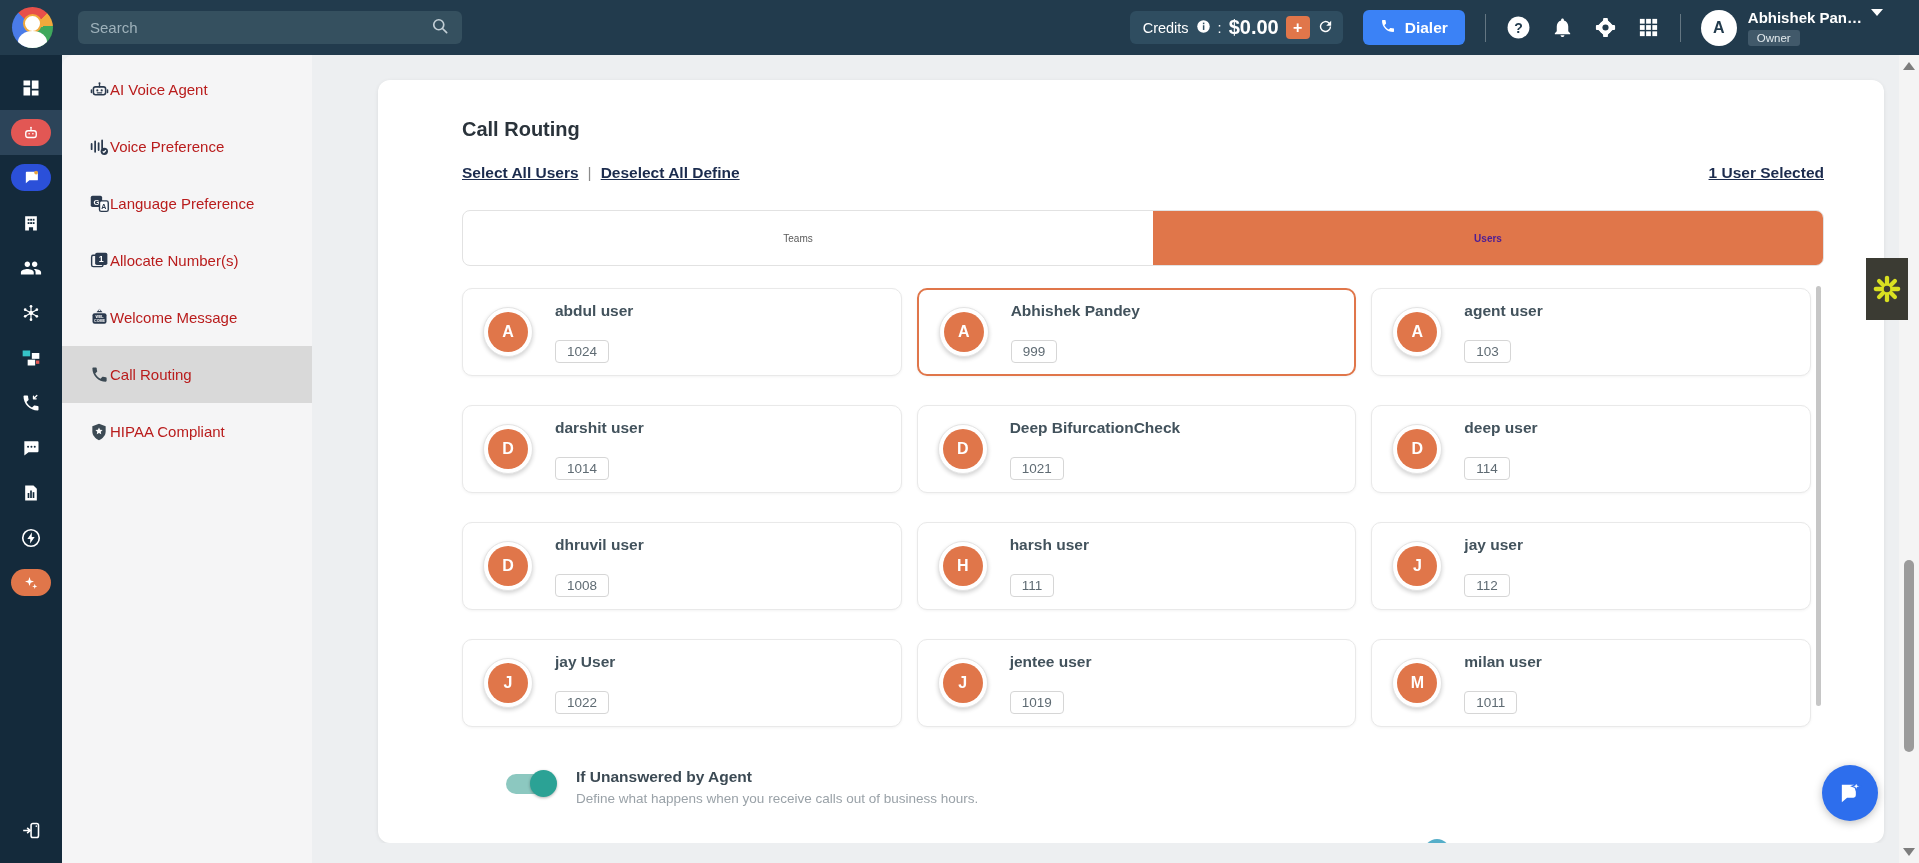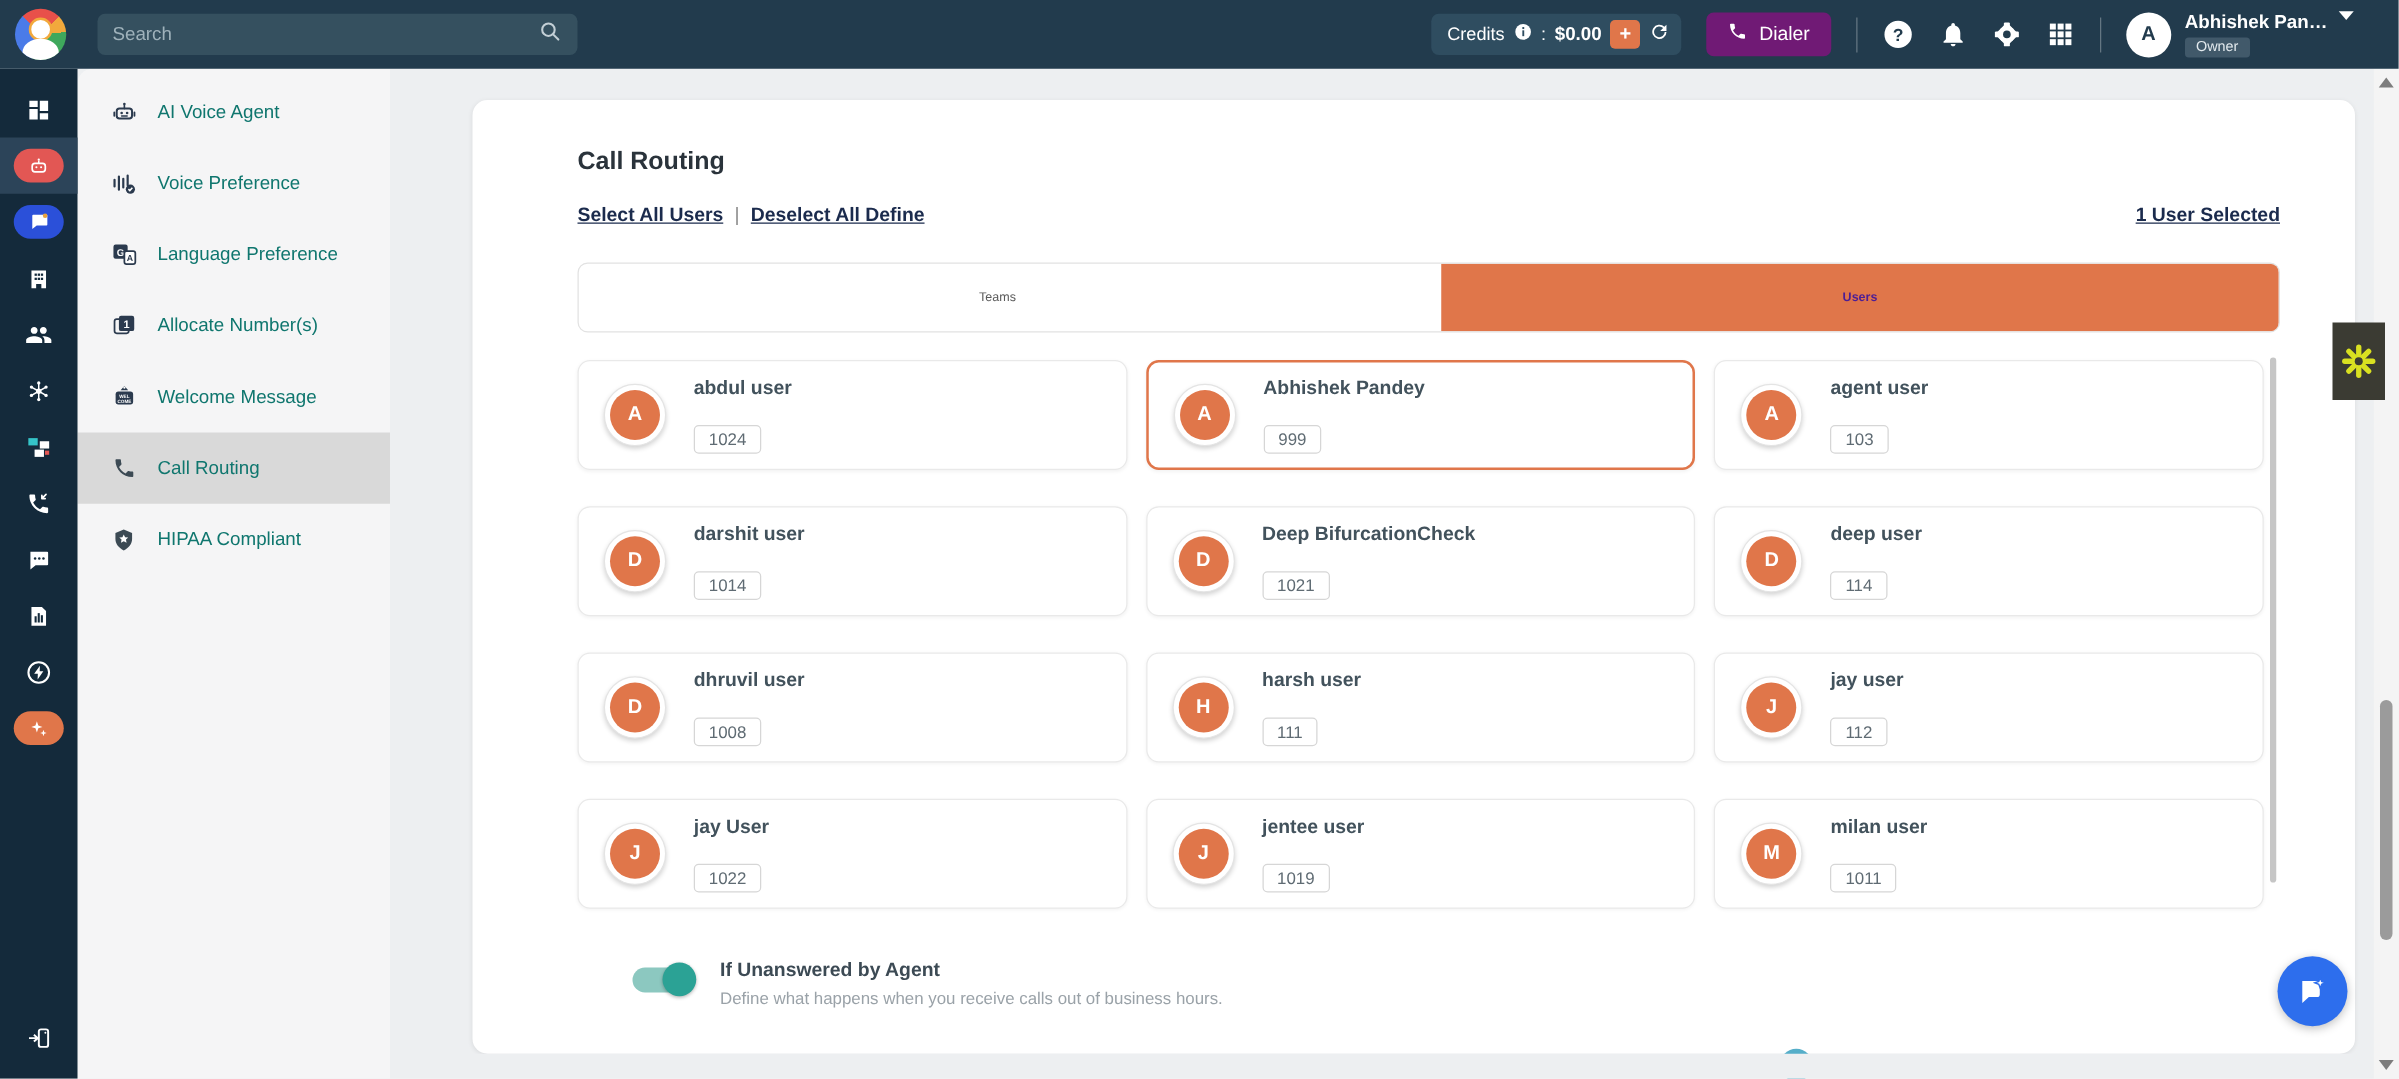--- a/index.html
+++ b/index.html
@@ -13,25 +13,25 @@
           overflow:hidden; }
   .logo .head { position:absolute; left:11px; top:7px; width:19px; height:19px; border-radius:50%; background:#fff; border:2.5px solid #F2A93C; }
   .logo .body { position:absolute; left:6px; top:24px; width:29px; height:22px; border-radius:50% 50% 0 0; background:#fff; }
   .search { position:absolute; left:78px; top:11px; width:384px; height:33px; background:#35505F; border-radius:6px;
             display:flex; align-items:center; padding:0 12px;justify-content:space-between; }
   .search input { flex:1; background:transparent; border:none; outline:none; color:#DDE6EA; font-size:15px; }
   .search input::placeholder { color:#9FB2BB; }
   .tb-right { position:absolute; right:36px; top:0; height:55px; display:flex; align-items:center; gap:20px; }
   .credits { display:flex; align-items:center; gap:7px; background:#2F4D60; border-radius:6px; height:33px;
              padding:0 9px 0 13px; color:#fff; font-size:14.5px; }
-  .credits .cval { font-weight:bold; font-size:15px; }
+  .credits .cval { font-weight:bold; font-size:20px; }
   .plus-btn { width:24px; height:23px; background:#E0764A; border-radius:4px; color:#fff; font-size:16px; font-weight:bold;
               display:flex; align-items:center; justify-content:center; border:none; cursor:pointer; }
-  .dialer { display:flex; align-items:center; gap:9px; background:#701a75; color:#fff; height:35px; padding:0 17px;
-            border-radius:6px; font-size:15.5px; font-weight:400; border:none; cursor:pointer; }
+  .dialer { display:flex; align-items:center; gap:9px; background:#3b82f6; color:#fff; height:35px; padding:0 17px;
+            border-radius:6px; font-size:15.5px; font-weight:700; border:none; cursor:pointer; }
   .vdiv { width:1px; height:28px; background:rgba(255,255,255,.3); }
   .tb-ic { display:flex; align-items:center; justify-content:center; cursor:pointer; }
   .tb-user { display:flex; align-items:center; gap:11px; cursor:pointer; }
   .tb-avatar { width:36px; height:36px; border-radius:50%; background:#fff; color:#223B4D; font-weight:bold; font-size:16px;
                display:flex; align-items:center; justify-content:center; }
   .tb-ublock { display:flex; flex-direction:column; gap:4px; }
   .tb-namerow { display:flex; align-items:flex-start; gap:9px; color:#fff; font-size:15px; font-weight:600; }
   .caret { width:0; height:0; border-left:6px solid transparent; border-right:6px solid transparent; border-top:7px solid #fff; }
   .role { align-self:flex-start; background:#41596A; color:#E3EAEE; font-size:11.5px; padding:2px 9px; border-radius:3px; }
 
@@ -39,22 +39,22 @@
   .rail { position:absolute; left:0; top:55px; width:62px; height:808px; background:#142A3B; z-index:5; padding-top:10px; }
   .rail-item { width:62px; height:45px; display:flex; align-items:center; justify-content:center; cursor:pointer; }
   .rail-item.sel { background:#2C4459; }
   .oval { width:40px; height:27px; border-radius:14px; display:flex; align-items:center; justify-content:center; }
   .oval.red { background:#E25754; } .oval.blue { background:#2B50D9; } .oval.orange { background:#E0764A; }
   .rail-bottom { position:absolute; bottom:10px; left:0; width:62px; display:flex; justify-content:center; }
 
   
   .sidebar { position:absolute; left:62px; top:55px; width:250px; height:808px; background:#F5F5F6;
              border-radius:12px 0 0 0; padding-top:6px; z-index:4; }
-  .side-item { height:57px; display:flex; align-items:center; gap:16px; padding-left:26px; font-size:15px;
-               color:#0f766e; font-weight:500; cursor:pointer; }
+  .side-item { height:57px; display:flex; align-items:center; padding-left:26px; font-size:15px;
+               color:#b91c1c; font-weight:500; cursor:pointer; }
   .side-item.sel { background:#D9D9D9; }
   .side-ic { width:22px; display:flex; justify-content:center; }
 
   
   .card { position:absolute; left:378px; top:80px; width:1506px; height:763px; background:#fff; border-radius:12px;
           box-shadow:0 1px 4px rgba(0,0,0,.08); z-index:1; }
   .ctitle { position:absolute; left:84px; top:38px; font-size:20px; font-weight:bold; color:#2A333B; }
   .links { position:absolute; left:84px; top:84px; font-size:15.5px; display:flex; gap:9px; align-items:center; }
   .link { color:#1B2B4D; font-weight:bold; text-decoration:underline; cursor:pointer; }
   .lsep { color:#8A8A8A; }

